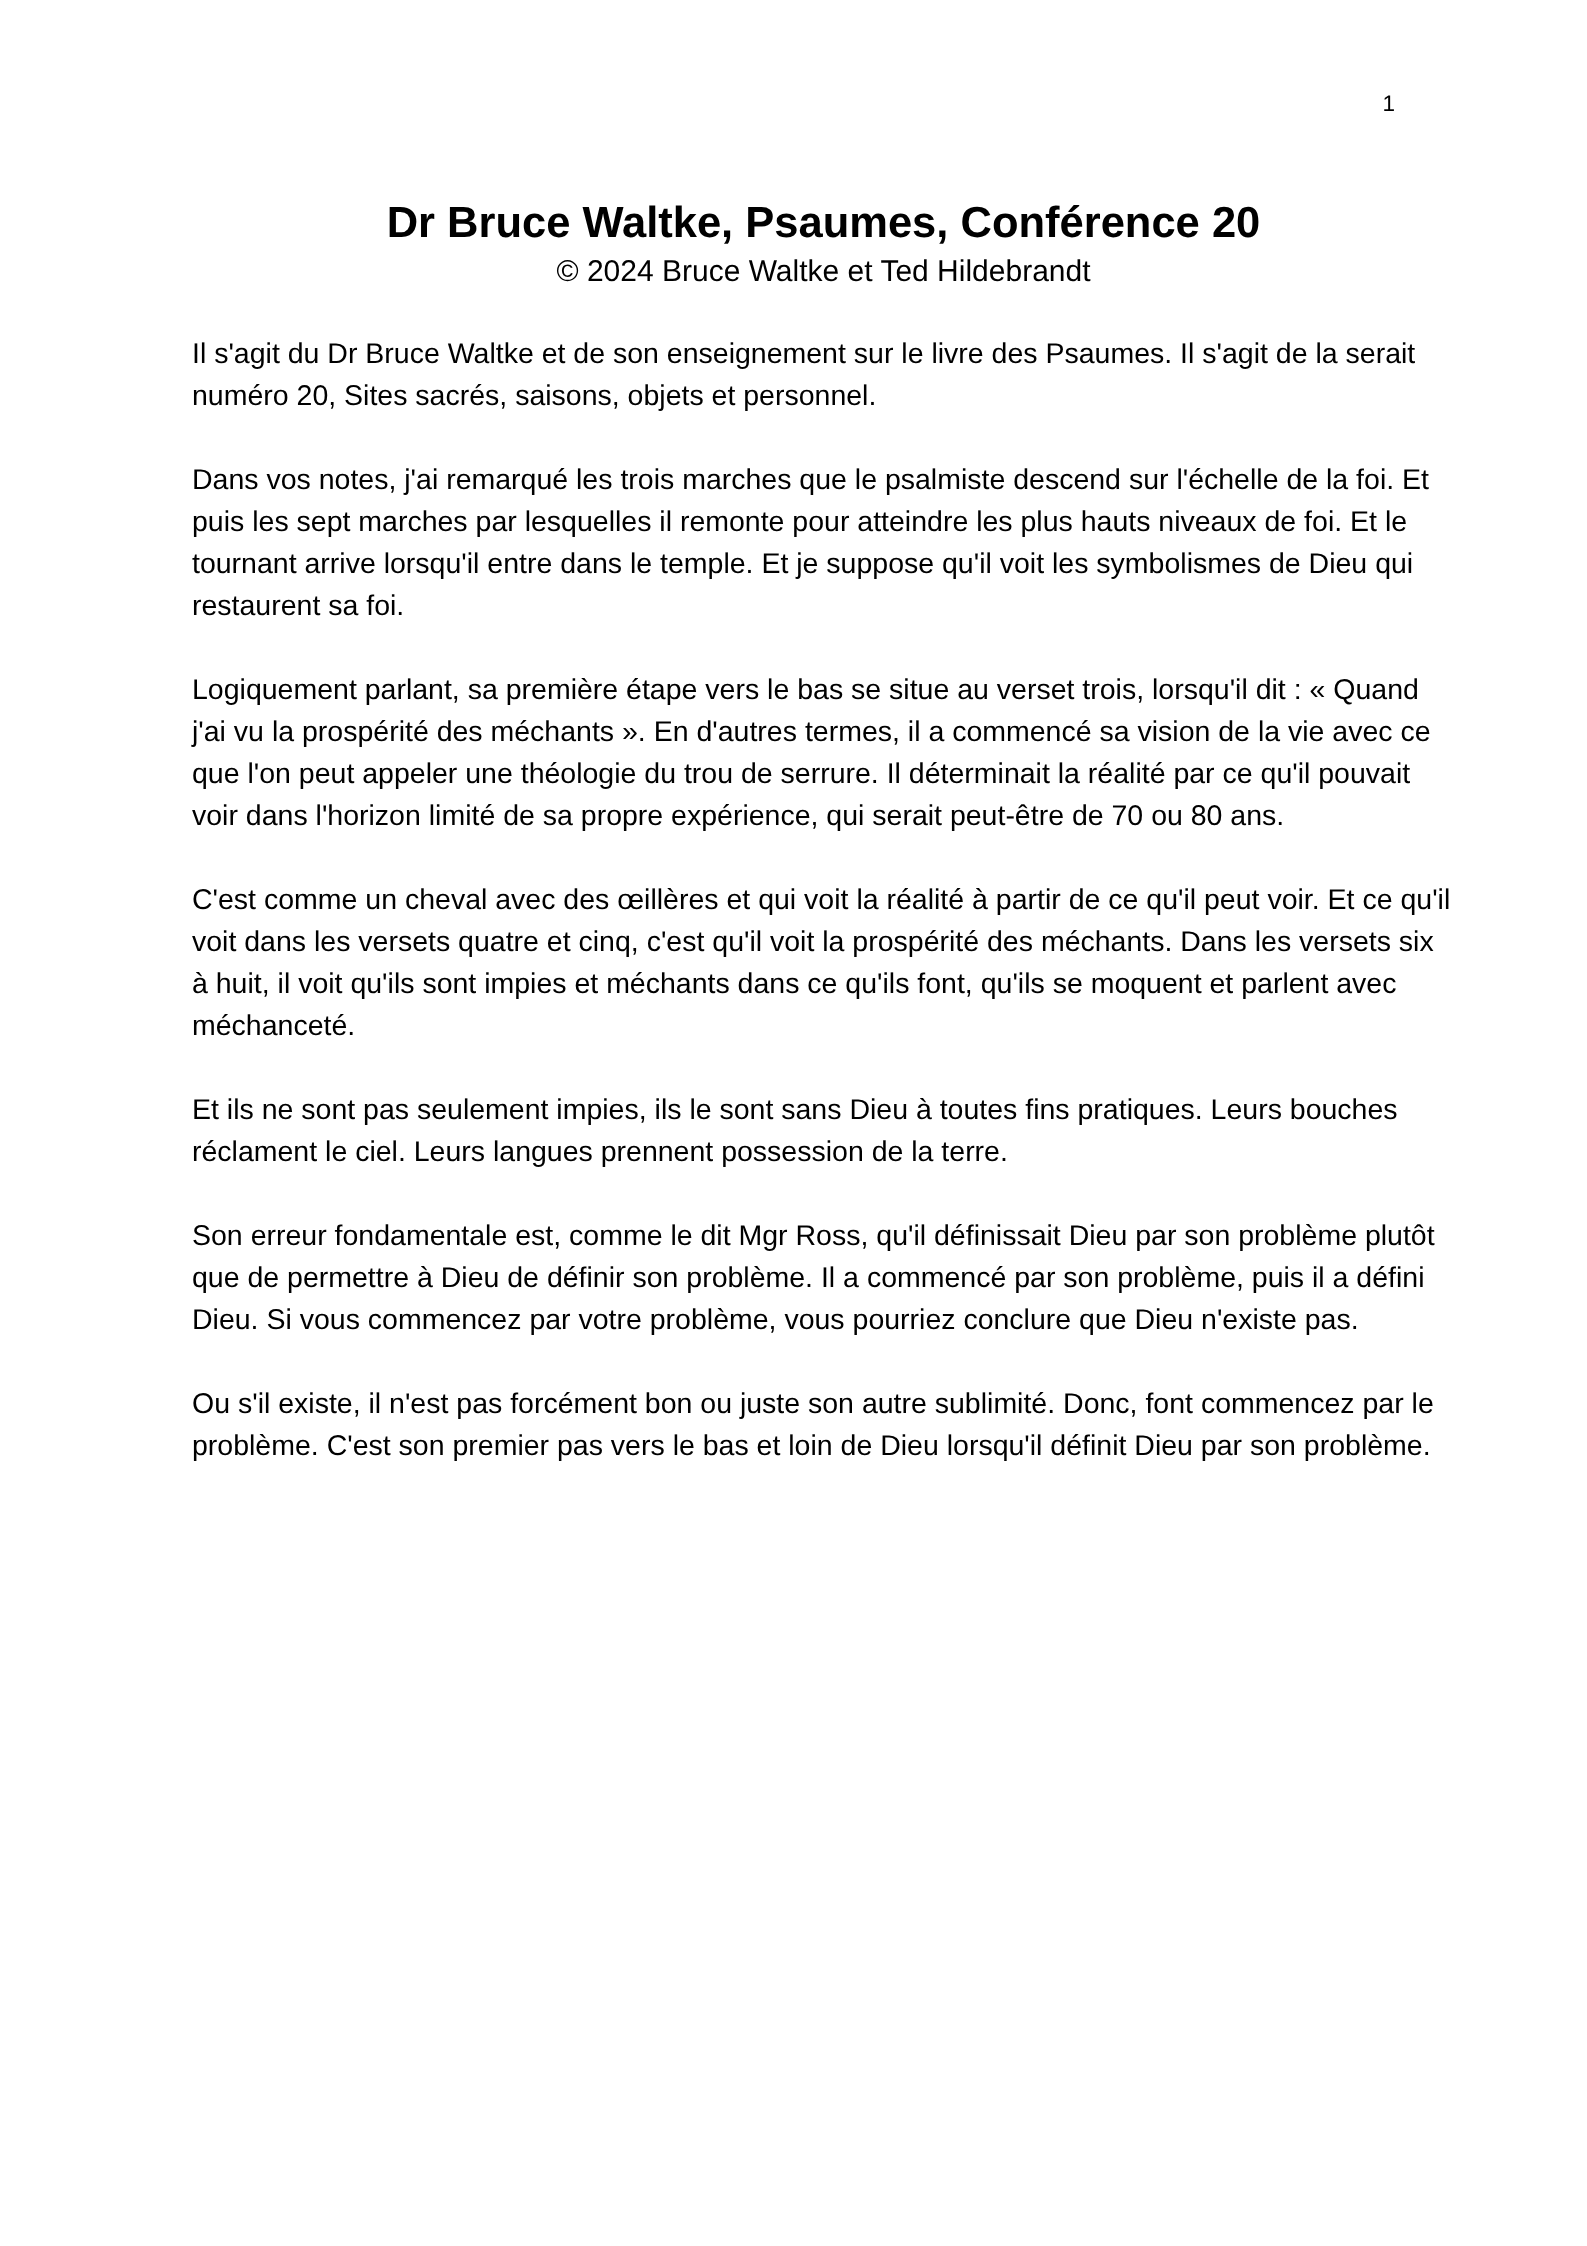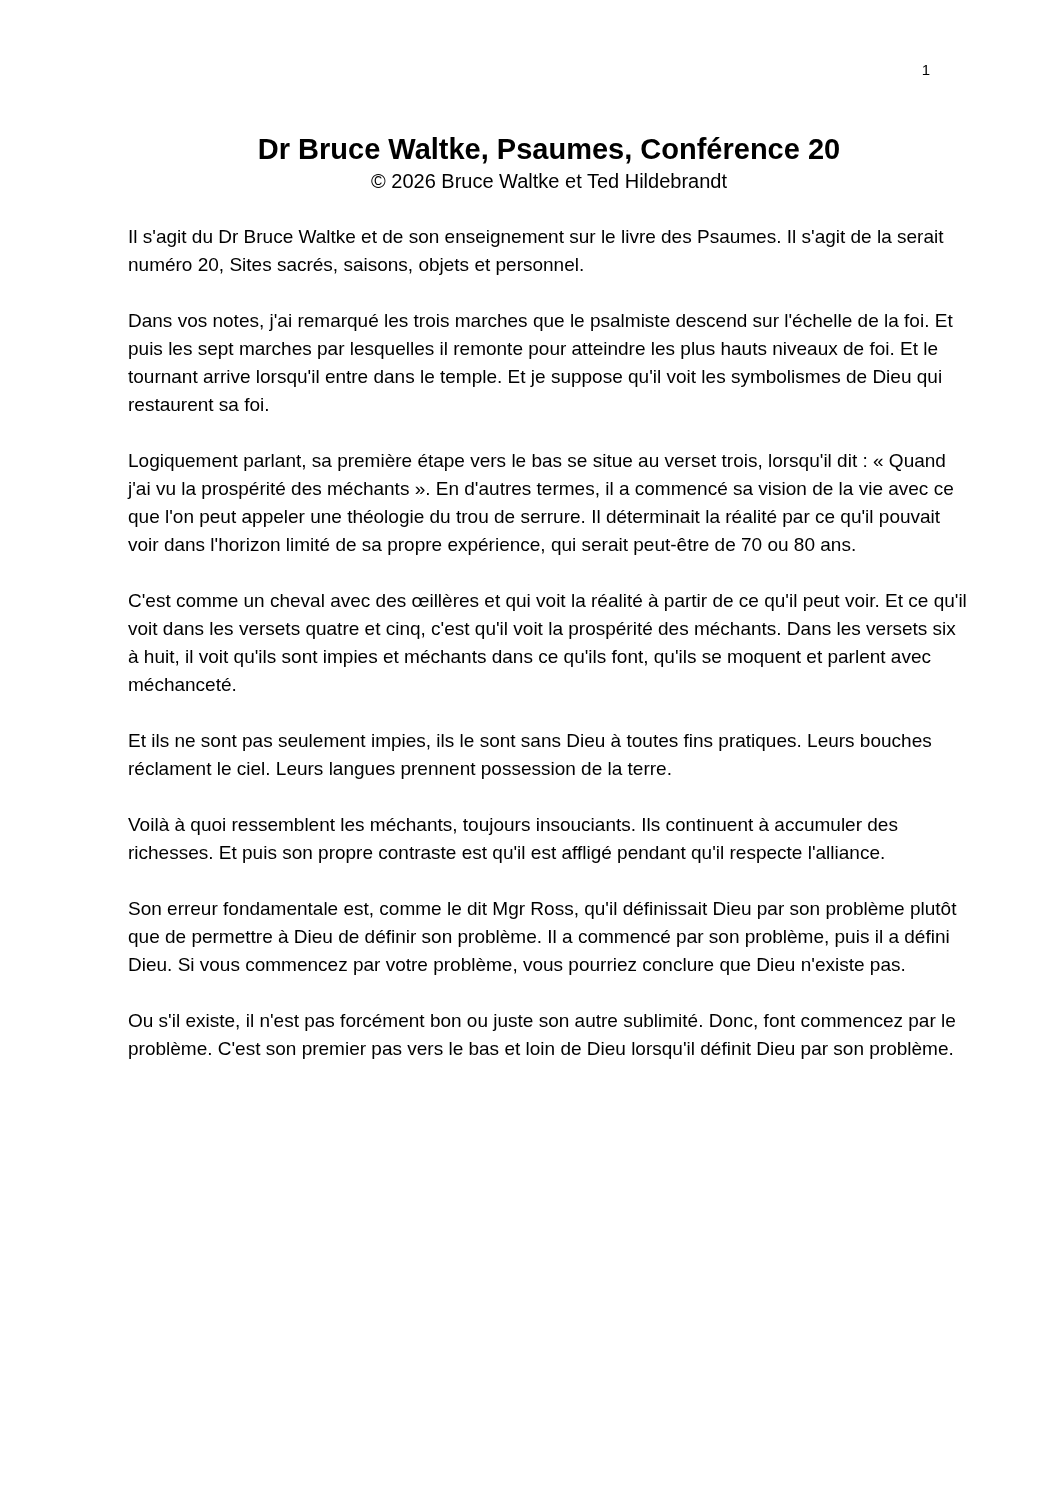--- a/index.html
+++ b/index.html
@@ -49,25 +49,24 @@
     text-align: left;
   }
 </style>
 </head>
 <body>
 
 <div class="page">
   <div class="page-number">1</div>
   <div class="content">
     <h1 class="doc-title">Dr Bruce Waltke, Psaumes, Conférence 20</h1>
-    <div class="doc-subtitle">© 2026 Bruce Waltke et Ted Hildebrandt</div>
+    <div class="doc-subtitle">© 2024 Bruce Waltke et Ted Hildebrandt</div>
     <div>
         <p class="para">Il s'agit du Dr Bruce Waltke et de son enseignement sur le livre des Psaumes. Il s'agit de la serait numéro 20, Sites sacrés, saisons, objets et personnel.</p>
         <p class="para">Dans vos notes, j'ai remarqué les trois marches que le psalmiste descend sur l'échelle de la foi. Et puis les sept marches par lesquelles il remonte pour atteindre les plus hauts niveaux de foi. Et le tournant arrive lorsqu'il entre dans le temple. Et je suppose qu'il voit les symbolismes de Dieu qui restaurent sa foi.</p>
         <p class="para">Logiquement parlant, sa première étape vers le bas se situe au verset trois, lorsqu'il dit : « Quand j'ai vu la prospérité des méchants ». En d'autres termes, il a commencé sa vision de la vie avec ce que l'on peut appeler une théologie du trou de serrure. Il déterminait la réalité par ce qu'il pouvait voir dans l'horizon limité de sa propre expérience, qui serait peut-être de 70 ou 80 ans.</p>
         <p class="para">C'est comme un cheval avec des œillères et qui voit la réalité à partir de ce qu'il peut voir. Et ce qu'il voit dans les versets quatre et cinq, c'est qu'il voit la prospérité des méchants. Dans les versets six à huit, il voit qu'ils sont impies et méchants dans ce qu'ils font, qu'ils se moquent et parlent avec méchanceté.</p>
         <p class="para">Et ils ne sont pas seulement impies, ils le sont sans Dieu à toutes fins pratiques. Leurs bouches réclament le ciel. Leurs langues prennent possession de la terre.</p>
-        <p class="para">Voilà à quoi ressemblent les méchants, toujours insouciants. Ils continuent à accumuler des richesses. Et puis son propre contraste est qu'il est affligé pendant qu'il respecte l'alliance.</p>
         <p class="para">Son erreur fondamentale est, comme le dit Mgr Ross, qu'il définissait Dieu par son problème plutôt que de permettre à Dieu de définir son problème. Il a commencé par son problème, puis il a défini Dieu. Si vous commencez par votre problème, vous pourriez conclure que Dieu n'existe pas.</p>
         <p class="para">Ou s'il existe, il n'est pas forcément bon ou juste son autre sublimité. Donc, font commencez par le problème. C'est son premier pas vers le bas et loin de Dieu lorsqu'il définit Dieu par son problème.</p>
       </div>
   </div>
 </div>
 
 </body></html>

